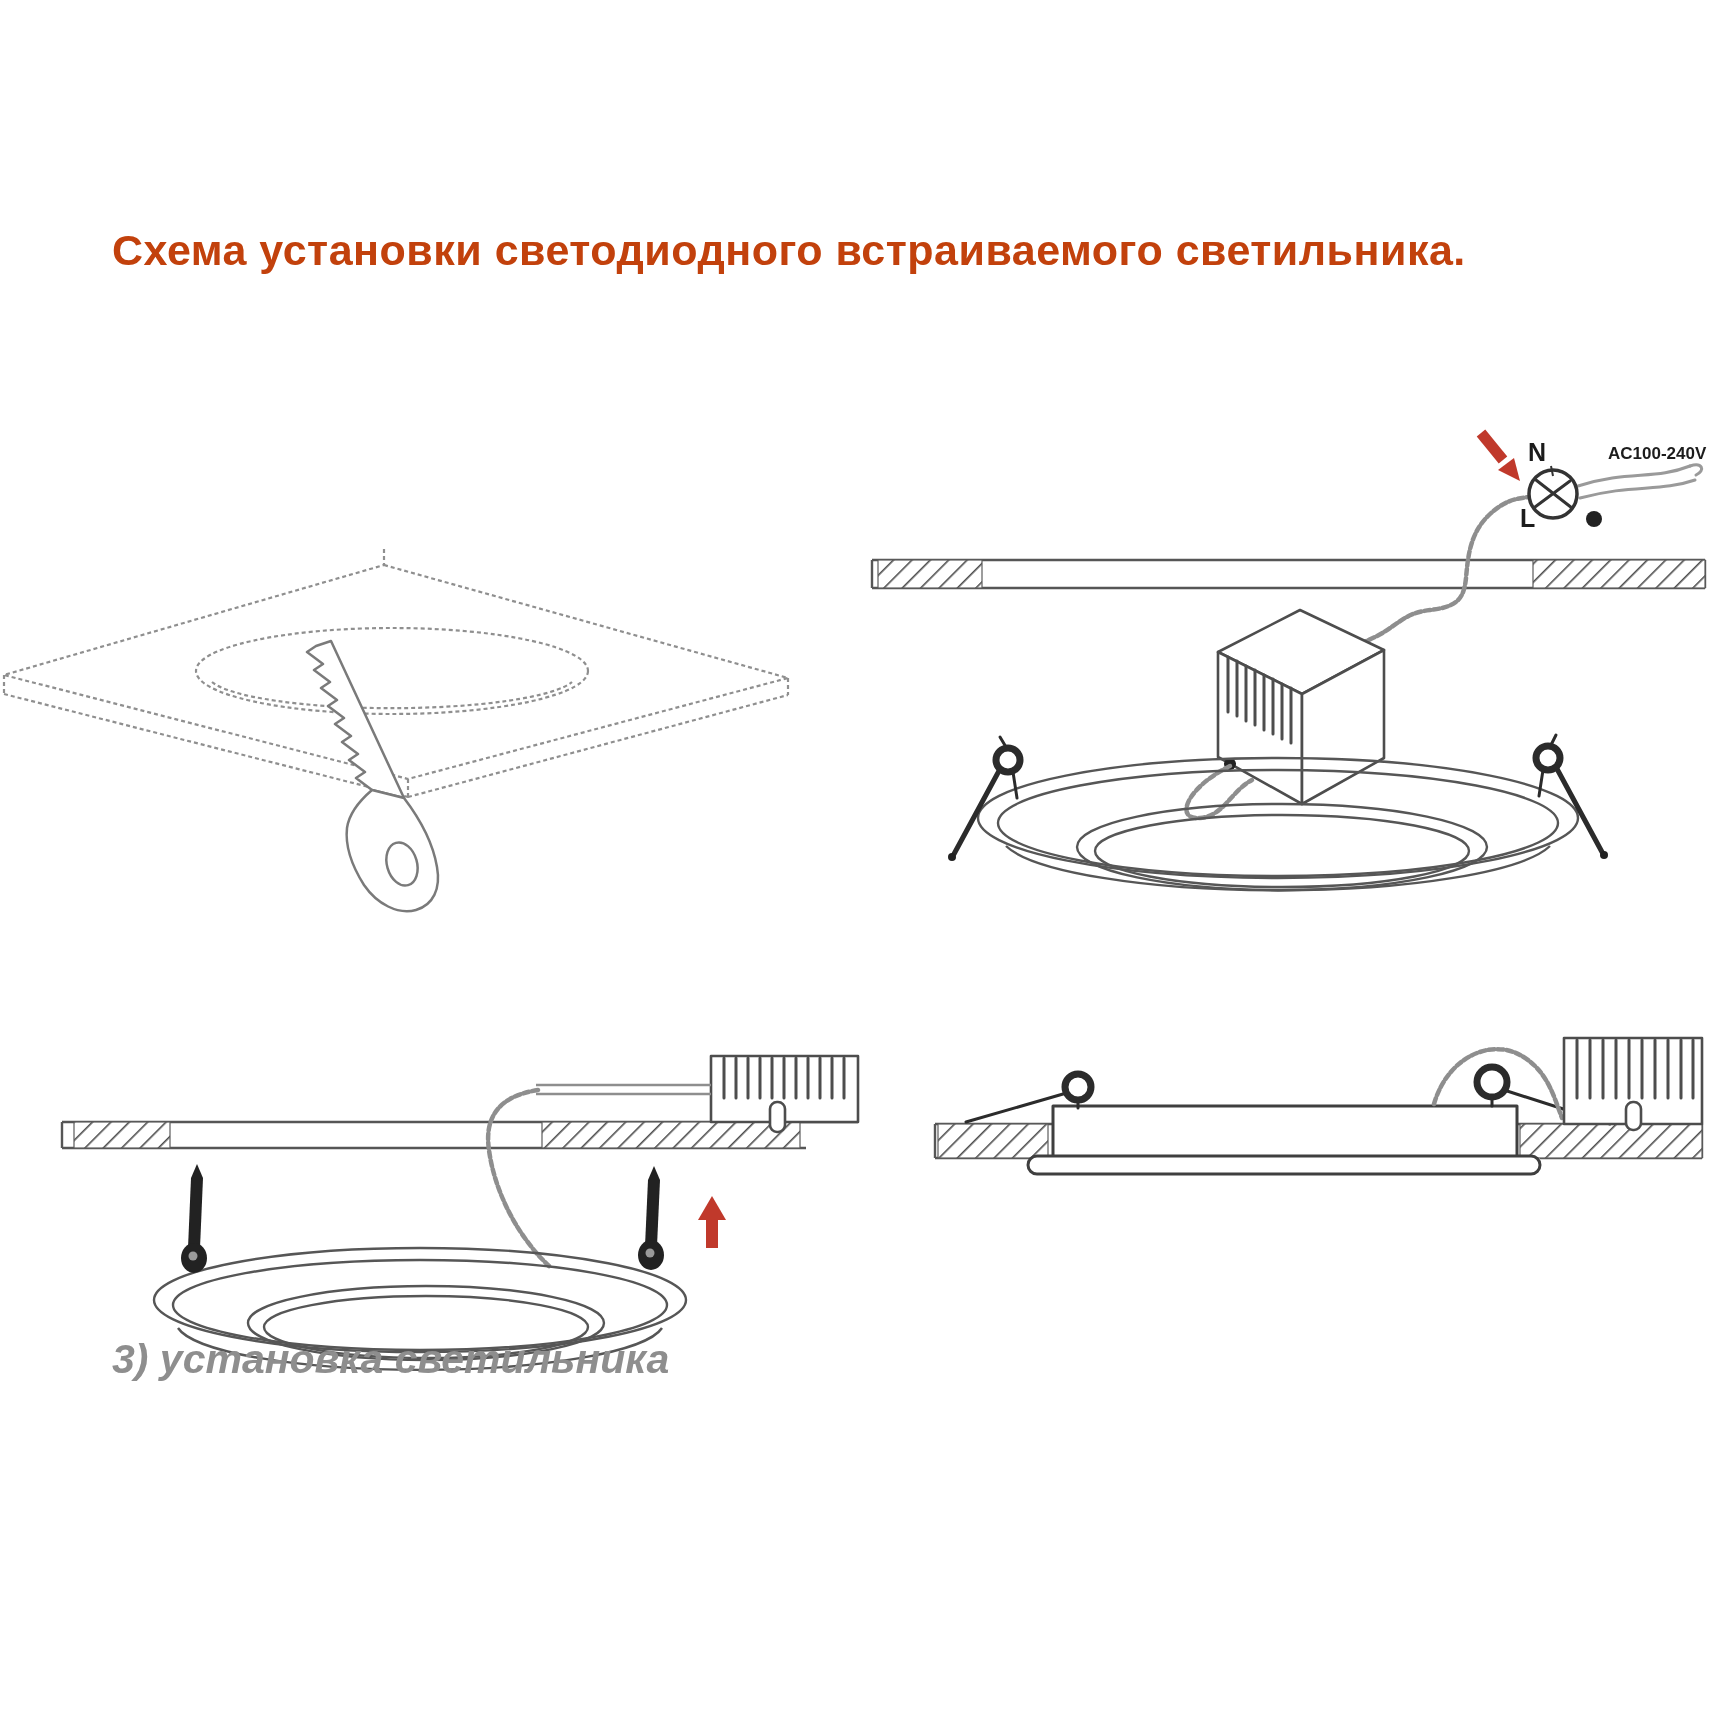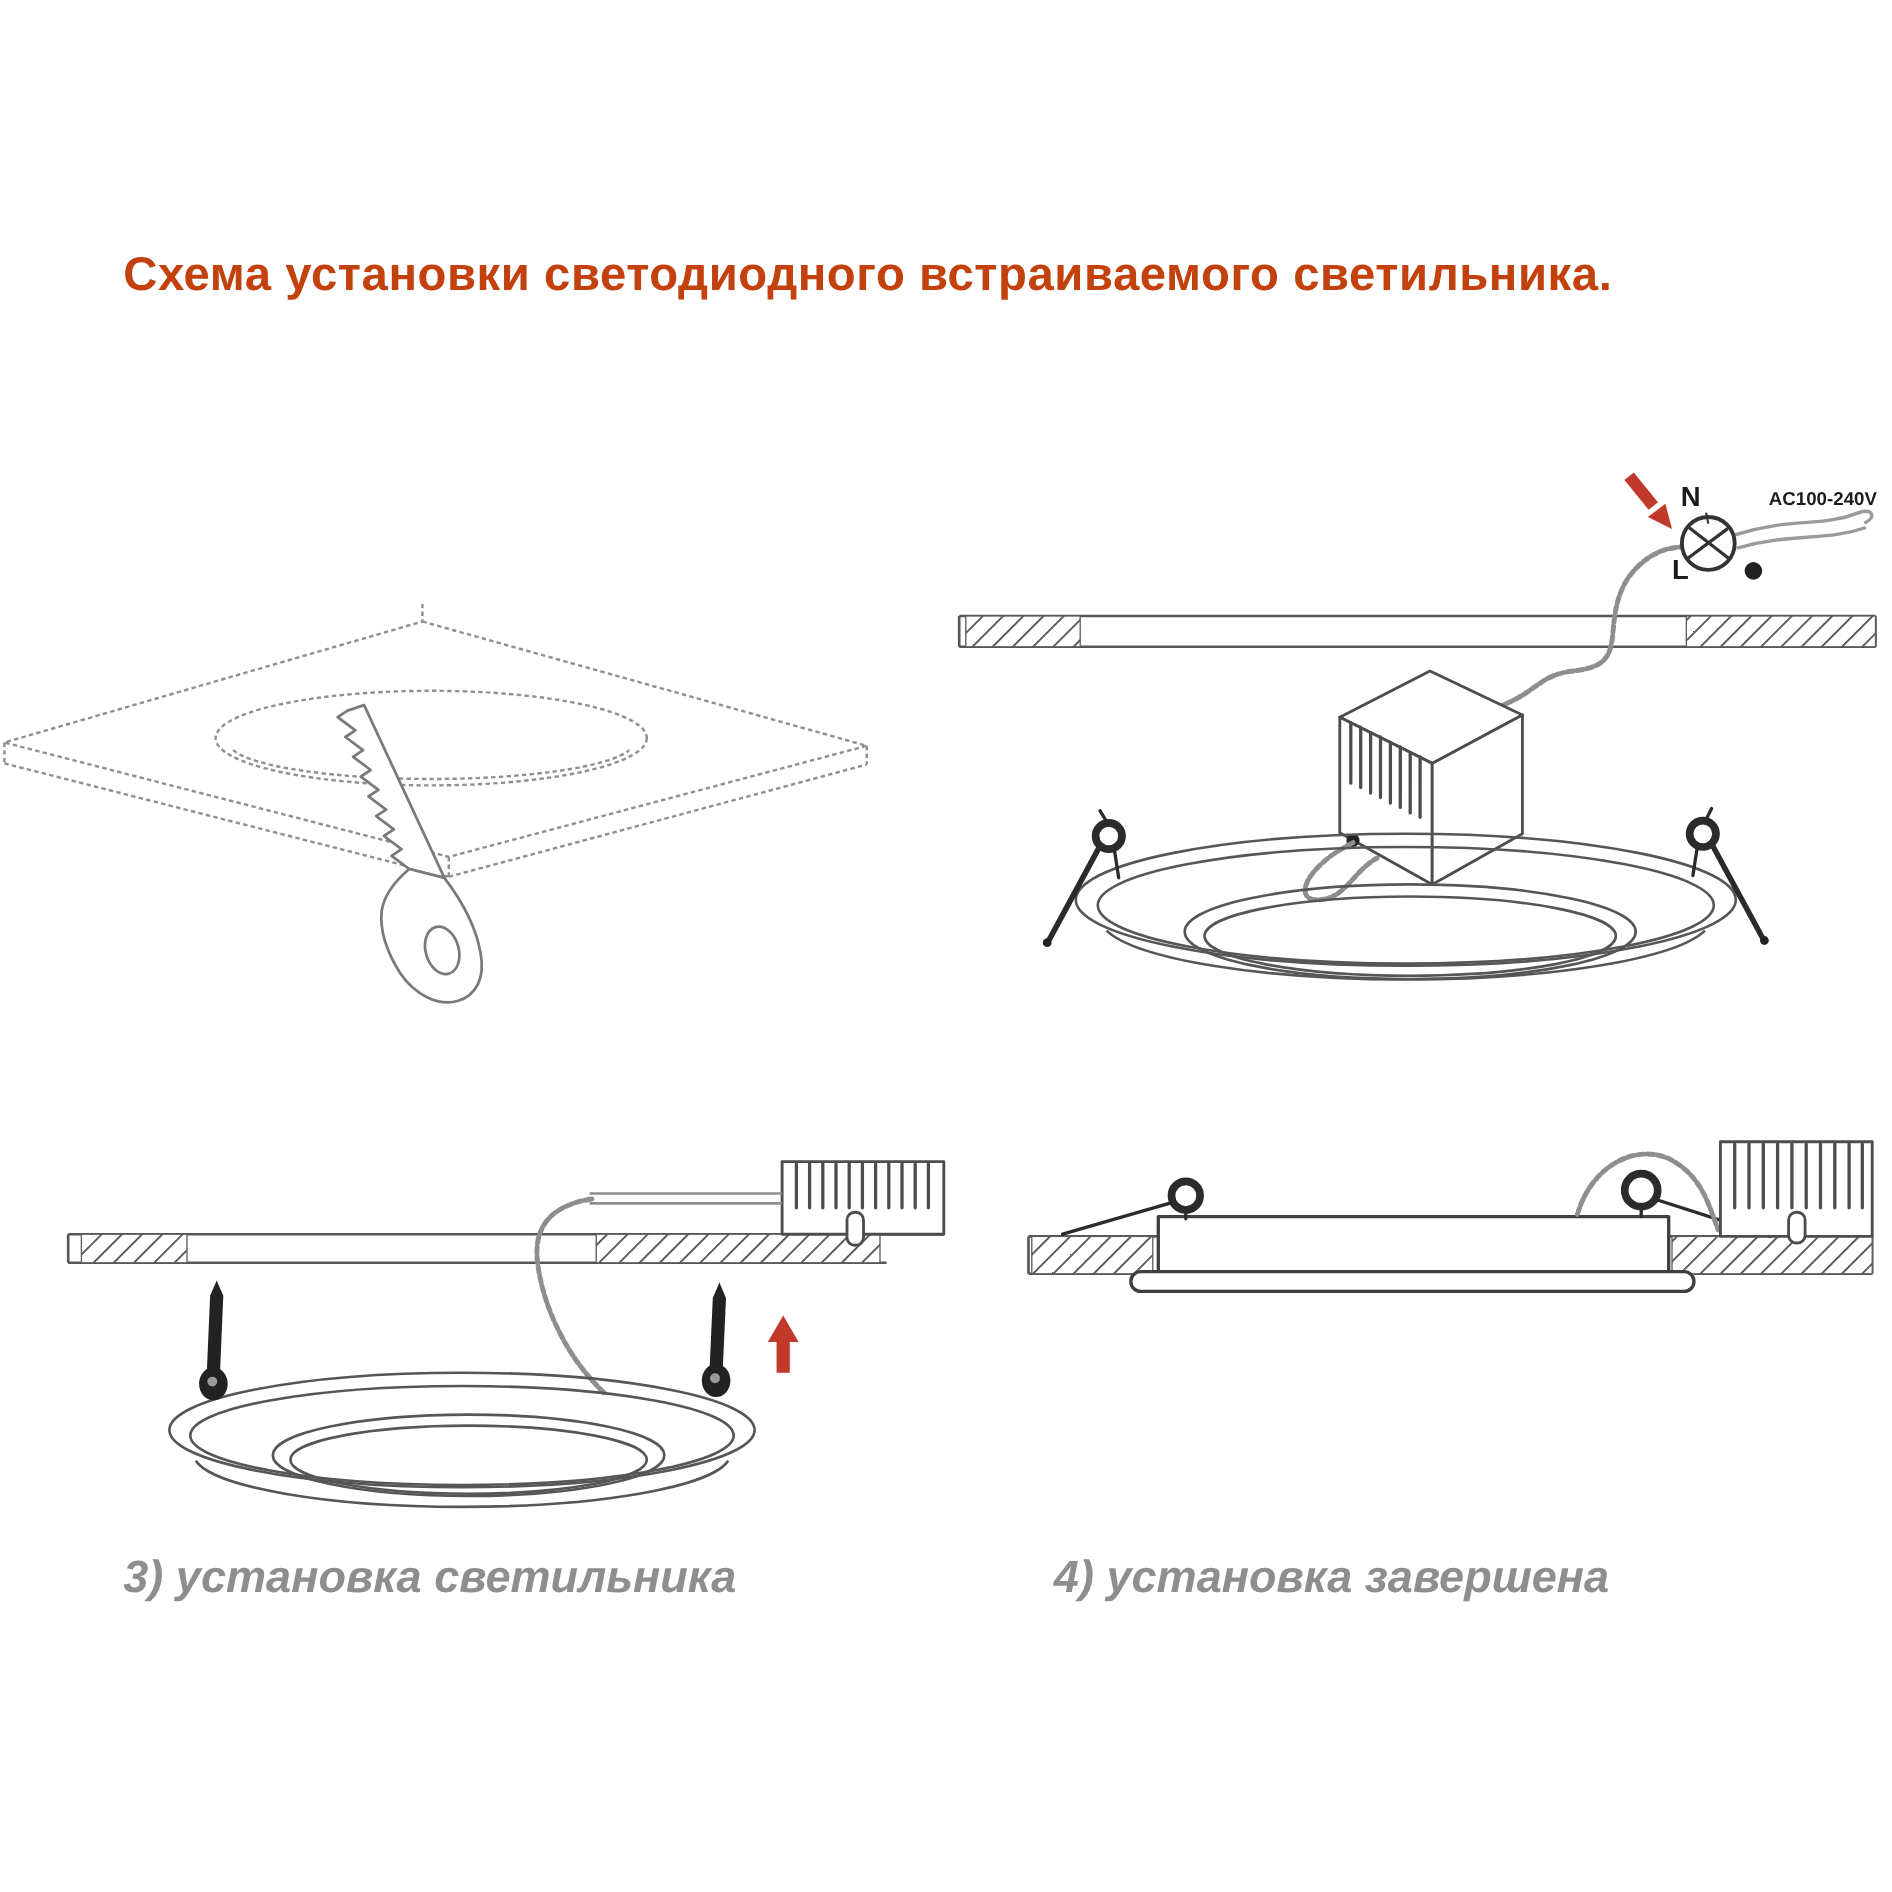--- a/index.html
+++ b/index.html
@@ -4,21 +4,21 @@
 <style>
   html,body{margin:0;padding:0;background:#ffffff;}
   body{width:1720px;height:1720px;font-family:"Liberation Sans","DejaVu Sans",sans-serif;}
   #canvas{position:relative;width:1720px;height:1720px;background:#fff;overflow:hidden;}
   #art{position:absolute;left:0;top:0;}
   .overlay{position:absolute;white-space:nowrap;}
   .title{left:112px;top:226px;font-size:43px;font-weight:700;color:#c2410c;letter-spacing:0.5px;}
   .caption{font-style:italic;font-weight:700;font-size:41px;color:#8e8e8e;}
   .cap1{left:106px;top:948px;}
   .cap2{left:966px;top:948px;}
-  .cap3{left:112px;top:1410px;}
+  .cap3{left:112px;top:1336px;}
   .cap4{left:958px;top:1410px;}
   .wlabel{font-weight:700;color:#1c1c1c;}
   .lblN{left:1528px;top:438px;font-size:25px;}
   .lblL{left:1520px;top:504px;font-size:25px;}
   .lblV{left:1608px;top:420px;font-size:17px;margin-top:24px;}
 
   
   .ln1{fill:none;stroke:#8f8f8f;stroke-width:2.2;stroke-dasharray:4 3;}
   .saw{fill:#ffffff;stroke:#7a7a7a;stroke-width:2.5;stroke-linejoin:round;}
   .ln{fill:none;stroke:#565656;stroke-width:2.4;}
@@ -200,19 +200,18 @@
         <rect class="boxface" x="1564" y="1038" width="138" height="86"></rect>
         <path class="fin" d="M1577,1040 v58 M1590,1040 v58 M1603,1040 v58 M1616,1040 v58 M1629,1040 v58 M1642,1040 v58 M1655,1040 v58 M1668,1040 v58 M1681,1040 v58 M1693,1040 v58"></path>
         <rect class="boxface" x="1626" y="1102" width="15" height="28" rx="7"></rect>
       </g>
     </g>
   </svg>
 
   <div class="overlay title">Схема установки светодиодного встраиваемого светильника.</div>
 
   <div class="overlay caption cap3">3) установка светильника</div>
-  <div class="overlay caption cap4">4) установка завершена</div>
 
   <div class="overlay wlabel lblN">N</div>
   <div class="overlay wlabel lblL">L</div>
   <div class="overlay wlabel lblV">AC100-240V</div>
 
 </div>
 
 </body></html>

